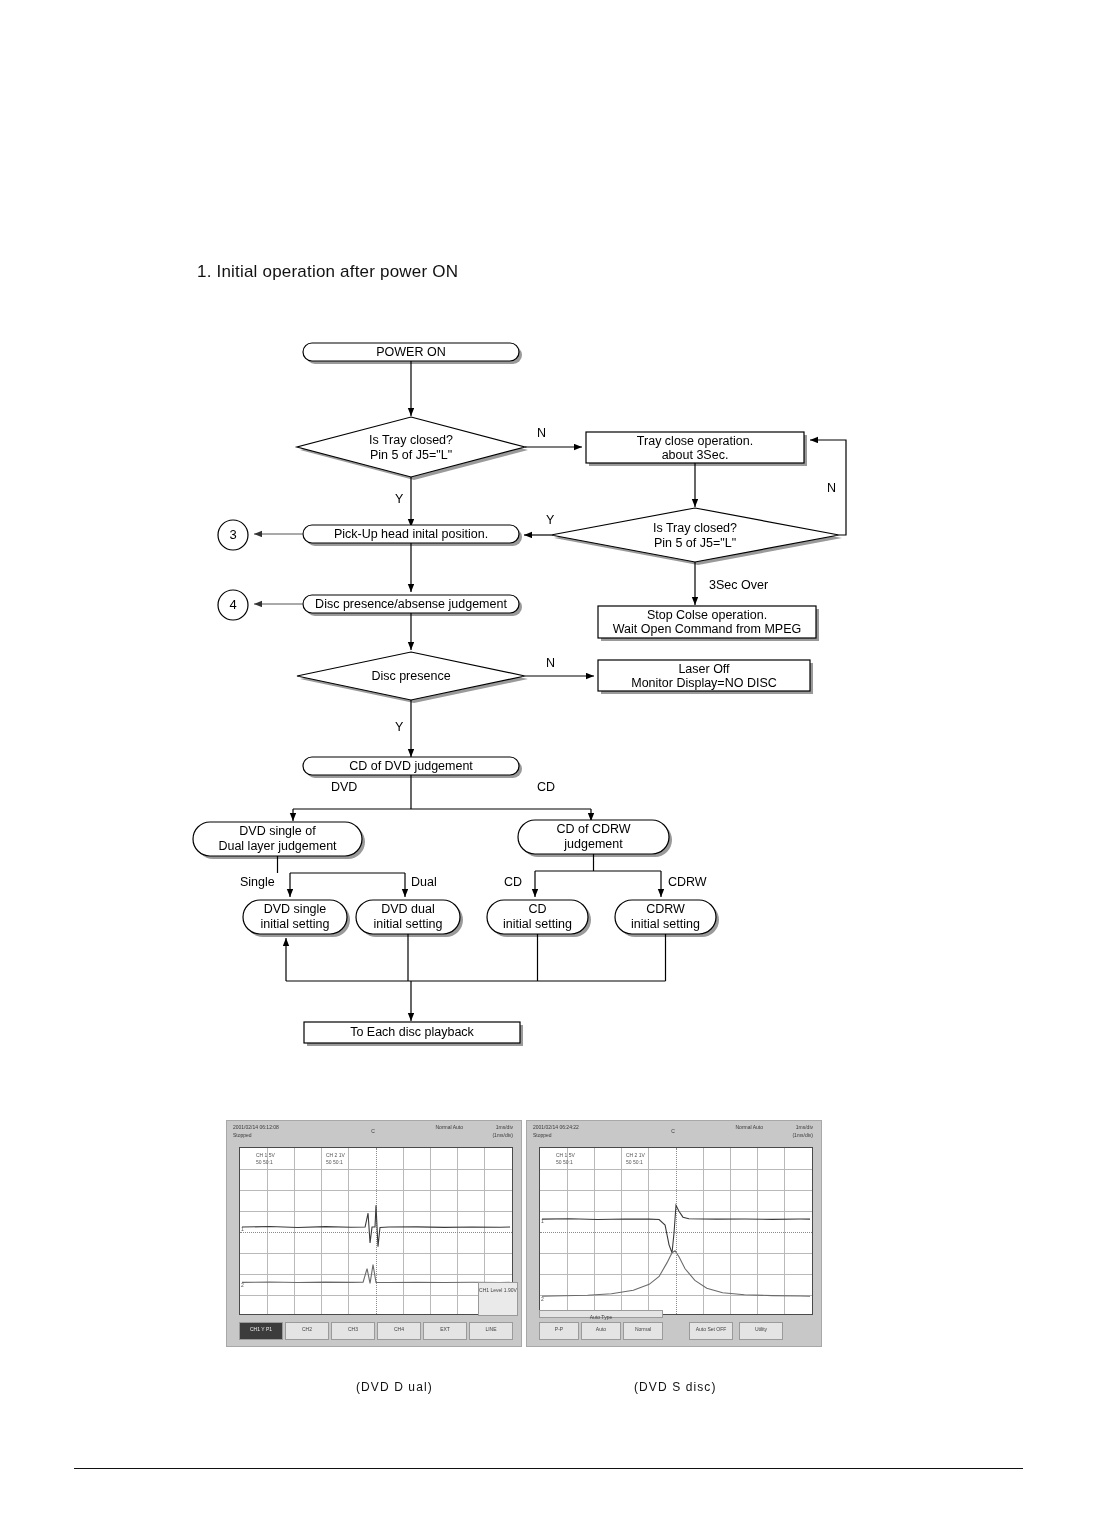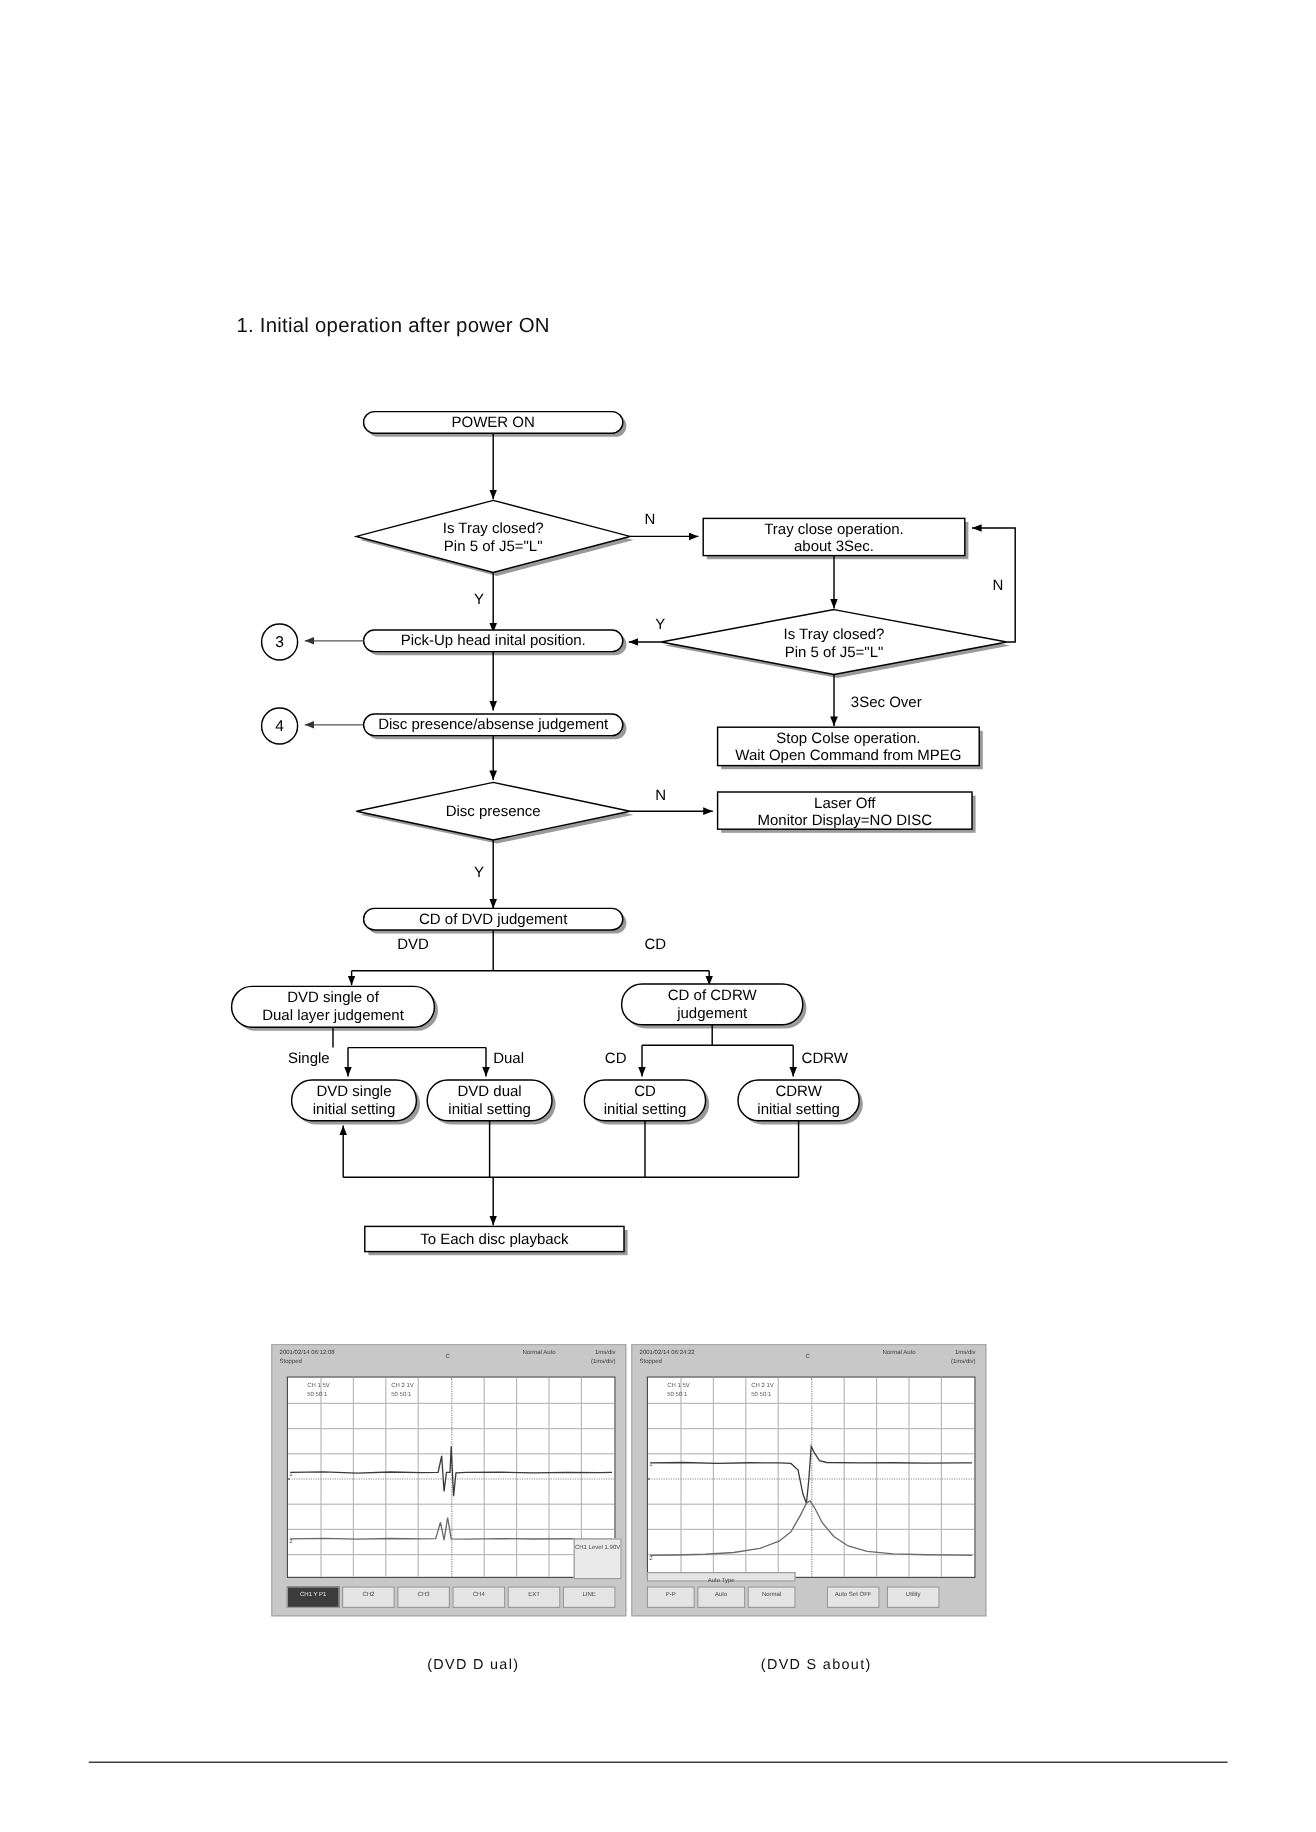--- a/index.html
+++ b/index.html
@@ -503,16 +503,16 @@
         <div class="sbtn" style="left:84px; width:40px;">Normal</div>
         <div class="sbtn" style="left:150px; width:44px;">Auto Set
 OFF</div>
         <div class="sbtn" style="left:200px; width:44px;">Utility</div>
         <div class="sbtn" style="left:0px; top:-6px; width:124px; height:8px; background:#e4e4e4;">Auto  Type</div>
       </div>
     </div>
   </div>
 
   <div class="scope-caption" style="left:356px;">(DVD  D ual)</div>
-  <div class="scope-caption" style="left:634px;">(DVD  S about)</div>
+  <div class="scope-caption" style="left:634px;">(DVD  S disc)</div>
 
   <div class="footer-rule"></div>
 </div>
 
 </body></html>

